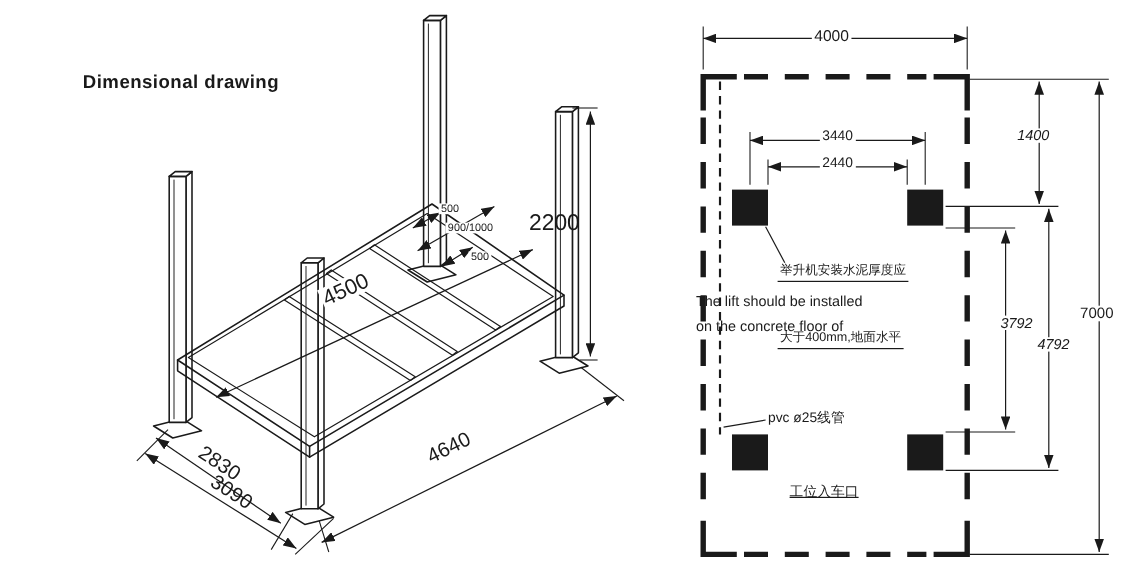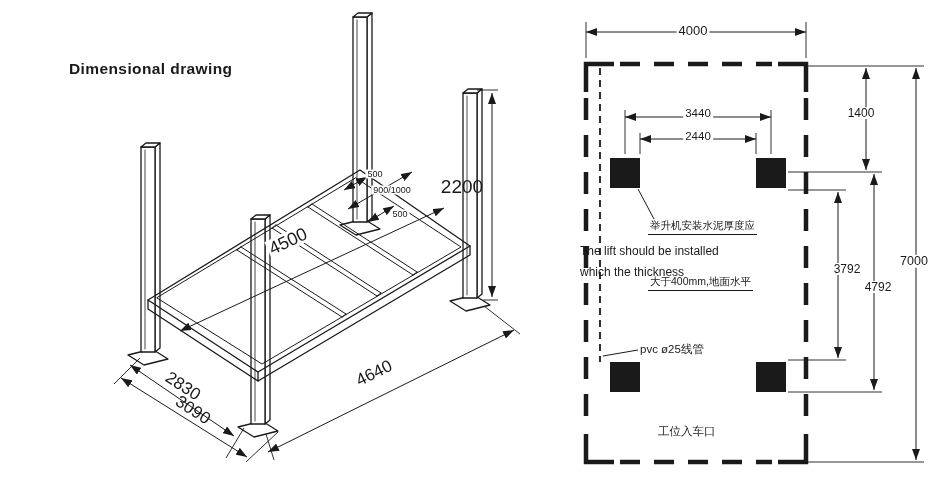--- a/index.html
+++ b/index.html
@@ -22,21 +22,21 @@
   .tl{transform:none;}
   .cn{
     font-size:10.5px;line-height:13px;
     border-bottom:1px solid var(--line,#1a1a1a);padding:0 2px 2px 2px;
   }
   .en-block{
     position:absolute;left:580px;top:241px;width:150px;
     font-size:12px;line-height:21px;text-align:left;
   }
   .sm{font-size:9px;}
-  .md{font-size:12px;}
+  .md{font-size:12px;font-style:italic;}
   .md2{font-size:11.5px;}
   .lg{font-size:17px;}
   .xl{font-size:18px;}
 </style>
 </head>
 <body>
 
 <div class="canvas">
 
   <svg class="draw" viewBox="0 0 936 484" aria-hidden="true">
@@ -180,18 +180,18 @@
   <div class="lbl md2 bgw" style="left:698px;top:114px;">3440</div>
   <div class="lbl md2 bgw" style="left:698px;top:137px;">2440</div>
   <div class="lbl md bgw" style="left:847px;top:269px;">3792</div>
   <div class="lbl md bgw" style="left:878px;top:287px;">4792</div>
   <div class="lbl bgw" style="left:914px;top:261px;font-size:12.5px;">7000</div>
 
   <div class="lbl tl cn" style="left:648px;top:219px;">举升机安装水泥厚度应</div>
   <div class="lbl tl cn" style="left:648px;top:235px;margin-top:40px;">大于400mm,地面水平</div>
   <div class="en-block">
     <div>The lift should be installed</div>
-    <div>which the thickness</div>
+    <div>on the concrete floor of</div>
   </div>
   <div class="lbl tl md2" style="left:640px;top:344px;">pvc ø25线管</div>
-  <div class="lbl tl md2" style="left:658px;top:426px;">工位入车口</div>
+  <div class="lbl tl md2" style="left:658px;top:405px;text-decoration:underline;">工位入车口</div>
 
 </div>
 
 </body></html>

